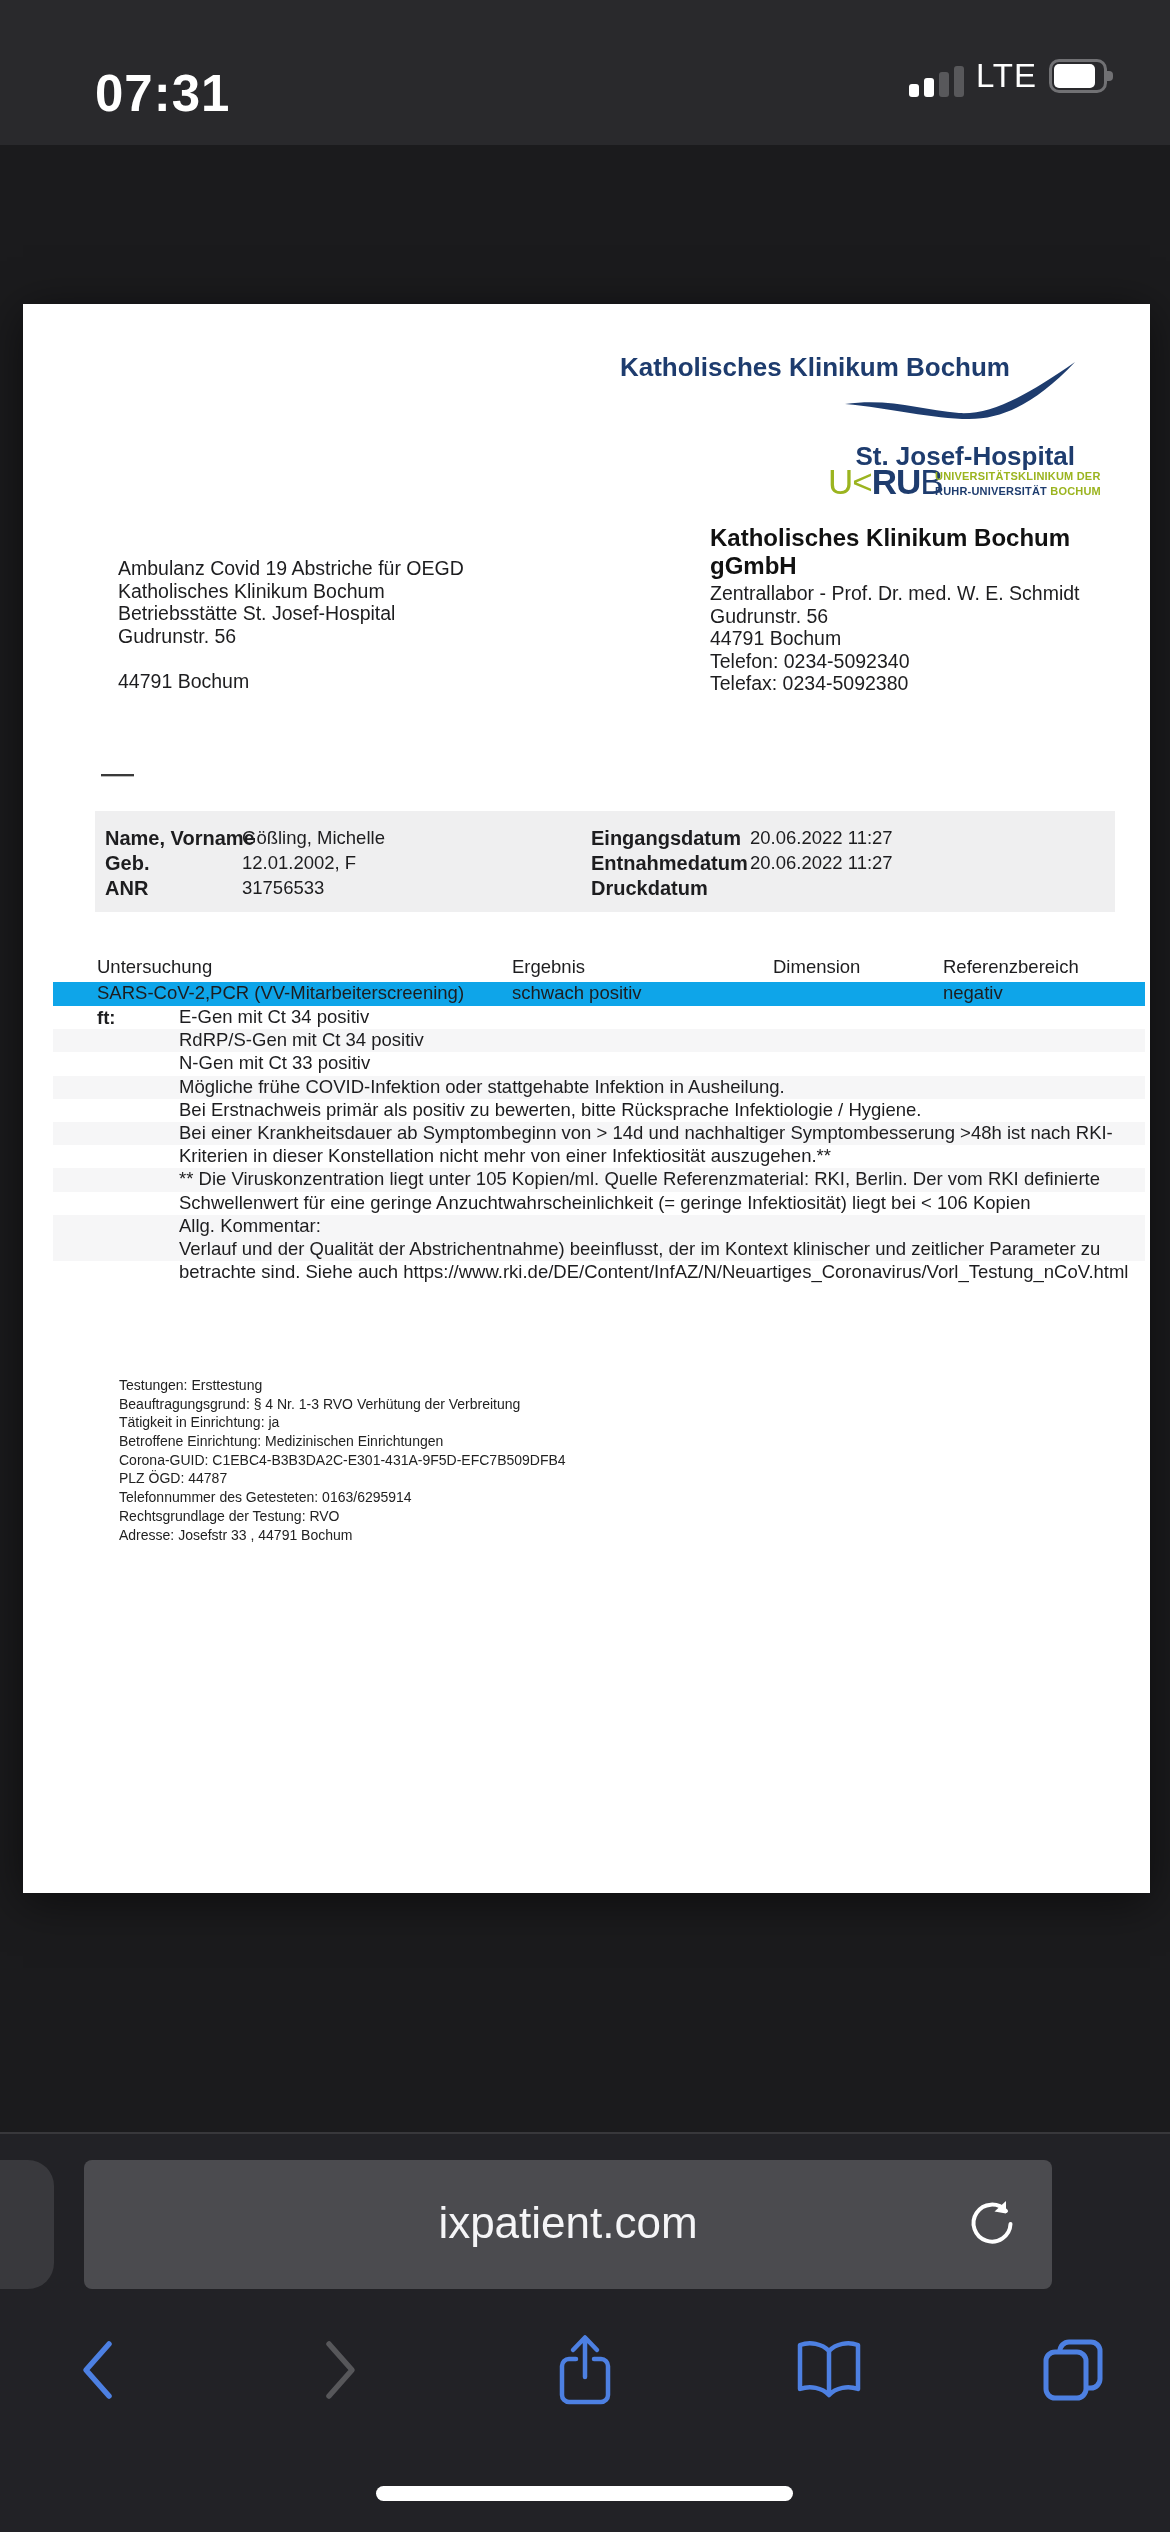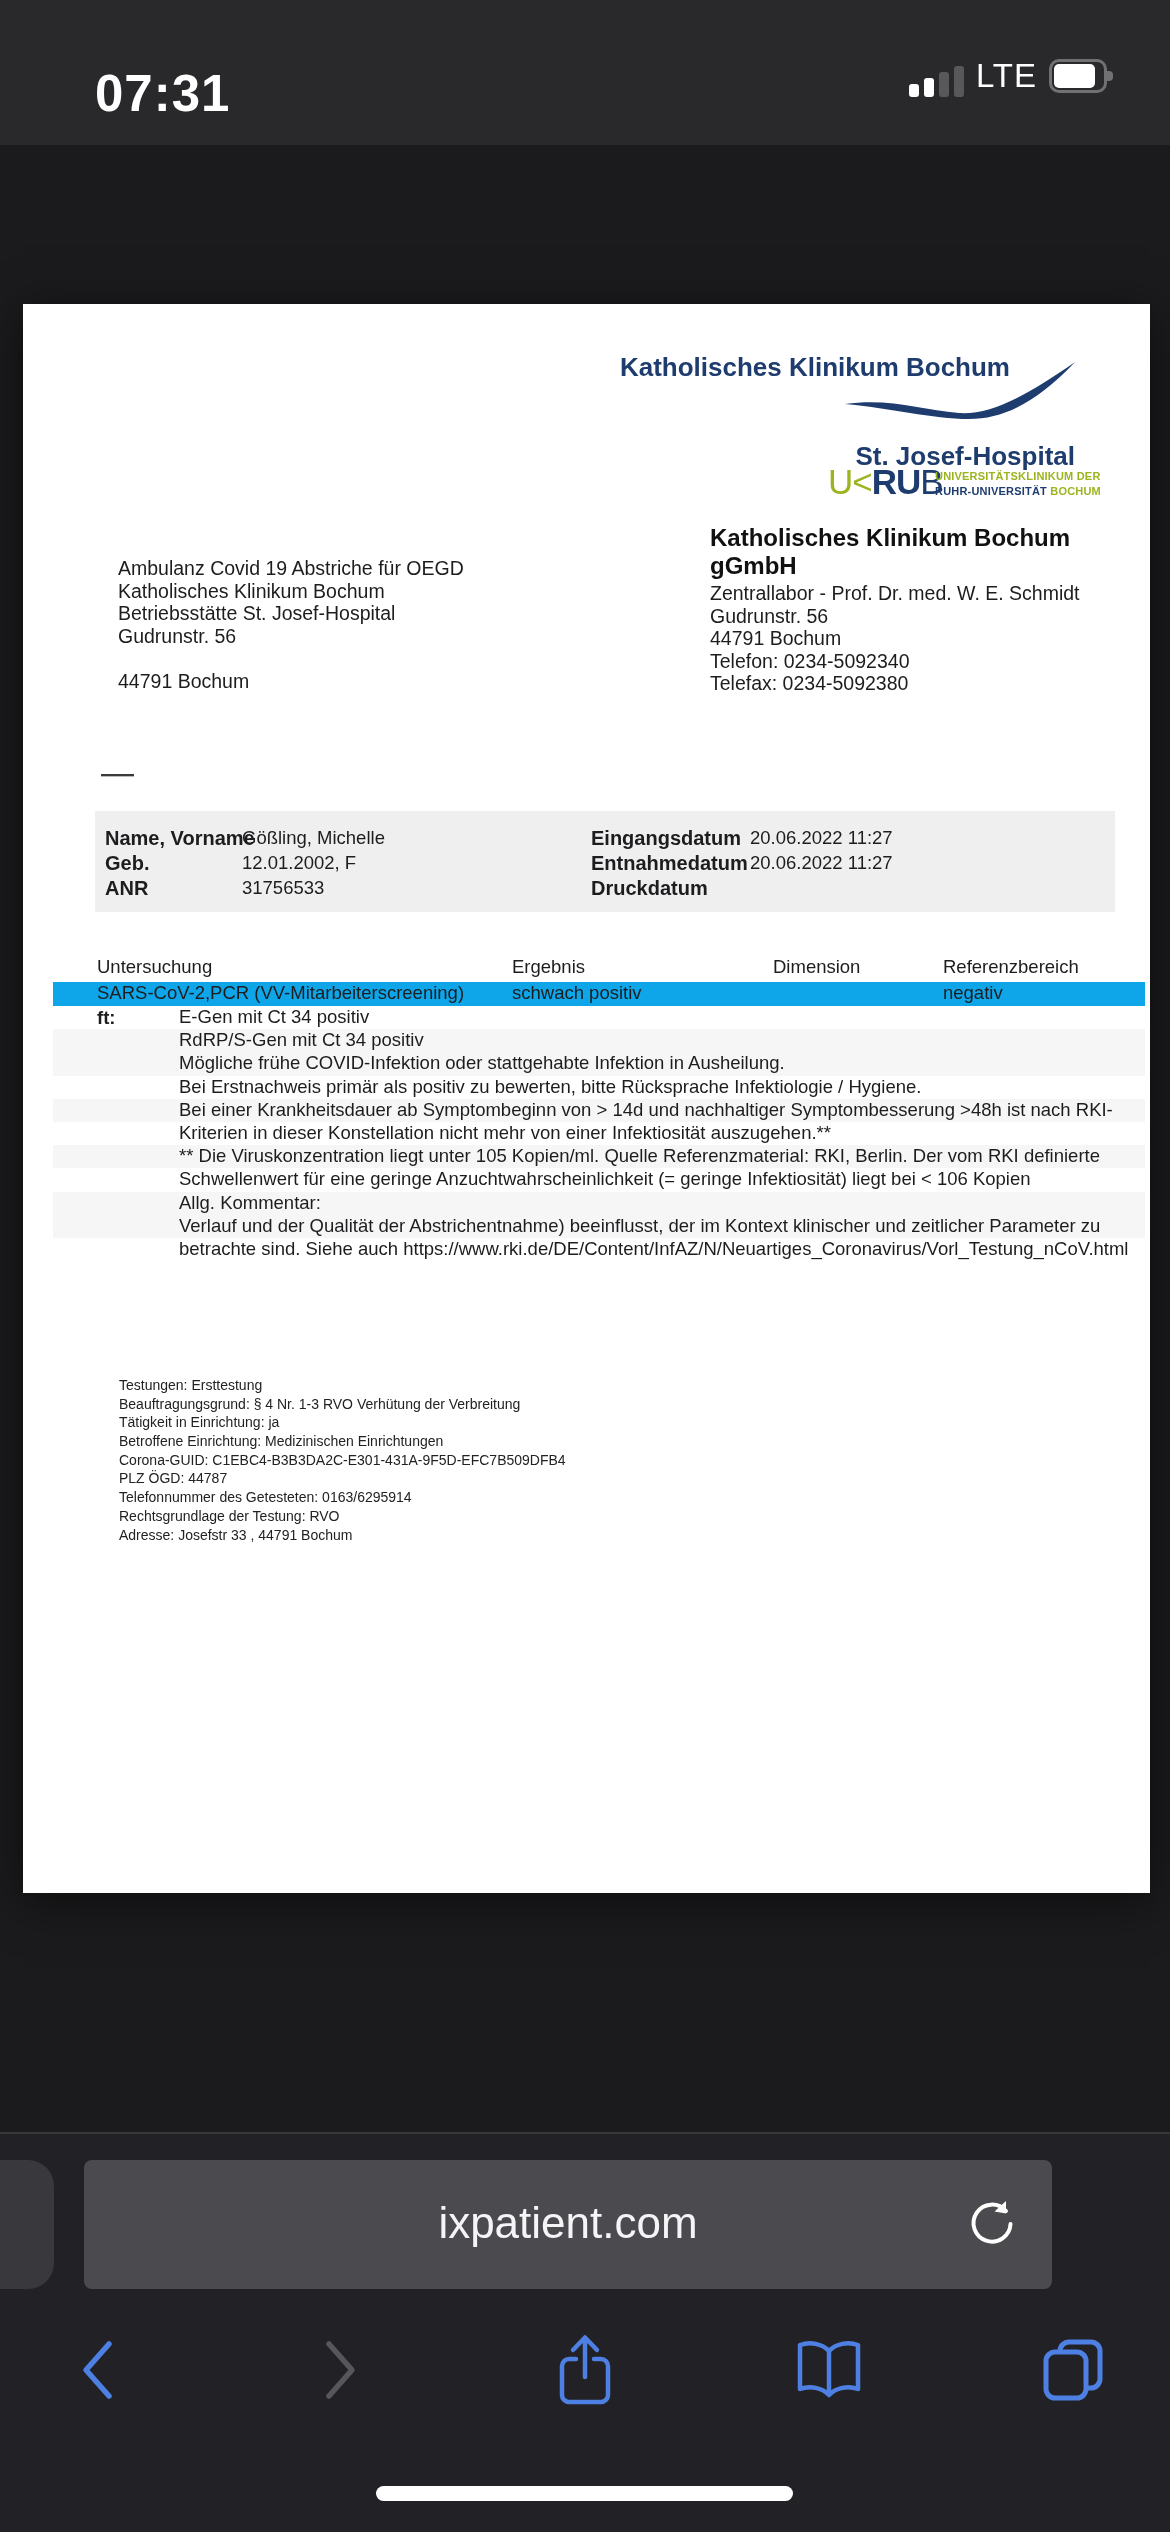--- a/index.html
+++ b/index.html
@@ -162,20 +162,21 @@
     <span class="c2">schwach positiv</span>
     <span class="c3"></span>
     <span class="c4">negativ</span>
   </div>
 
   <div class="ft-block">
     <span class="ft-label">ft:</span>
     <div>
         <div class="ft-line">E-Gen mit Ct 34 positiv</div>
         <div class="ft-line shaded">RdRP/S-Gen mit Ct 34 positiv</div>
+        <div class="ft-line">N-Gen mit Ct 33 positiv</div>
         <div class="ft-line shaded">Mögliche frühe COVID-Infektion oder stattgehabte Infektion in Ausheilung.</div>
         <div class="ft-line">Bei Erstnachweis primär als positiv zu bewerten, bitte Rücksprache Infektiologie / Hygiene.</div>
         <div class="ft-line shaded">Bei einer Krankheitsdauer ab Symptombeginn von &gt; 14d und nachhaltiger Symptombesserung &gt;48h ist nach RKI-</div>
         <div class="ft-line">Kriterien in dieser Konstellation nicht mehr von einer Infektiosität auszugehen.**</div>
         <div class="ft-line shaded">** Die Viruskonzentration liegt unter 105 Kopien/ml. Quelle Referenzmaterial: RKI, Berlin. Der vom RKI definierte</div>
         <div class="ft-line">Schwellenwert für eine geringe Anzuchtwahrscheinlichkeit (= geringe Infektiosität) liegt bei &lt; 106 Kopien</div>
         <div class="ft-line shaded">Allg. Kommentar:</div>
         <div class="ft-line shaded">Verlauf und der Qualität der Abstrichentnahme) beeinflusst, der im Kontext klinischer und zeitlicher Parameter zu</div>
         <div class="ft-line">betrachte sind. Siehe auch https://www.rki.de/DE/Content/InfAZ/N/Neuartiges_Coronavirus/Vorl_Testung_nCoV.html</div>
       </div>

